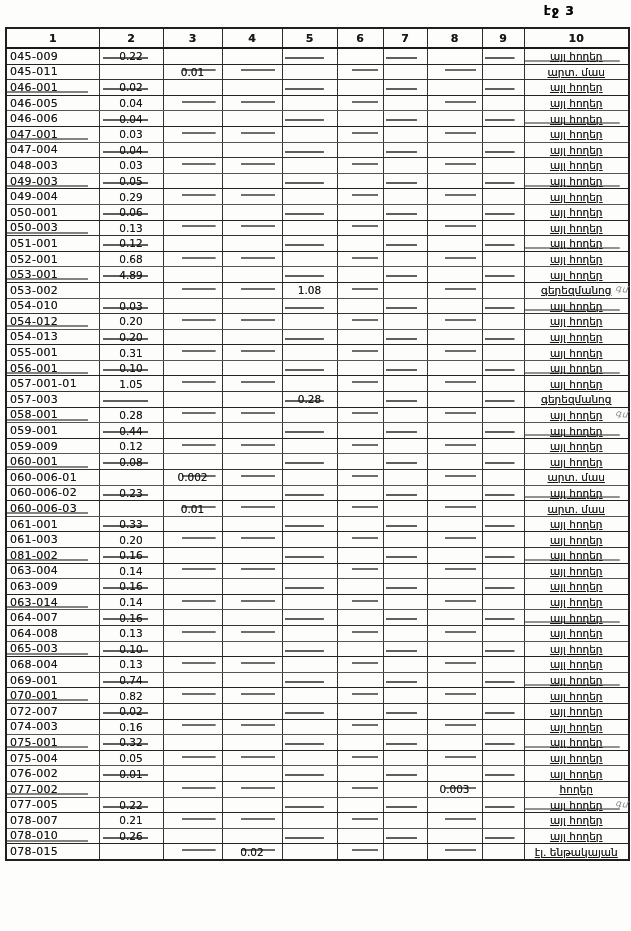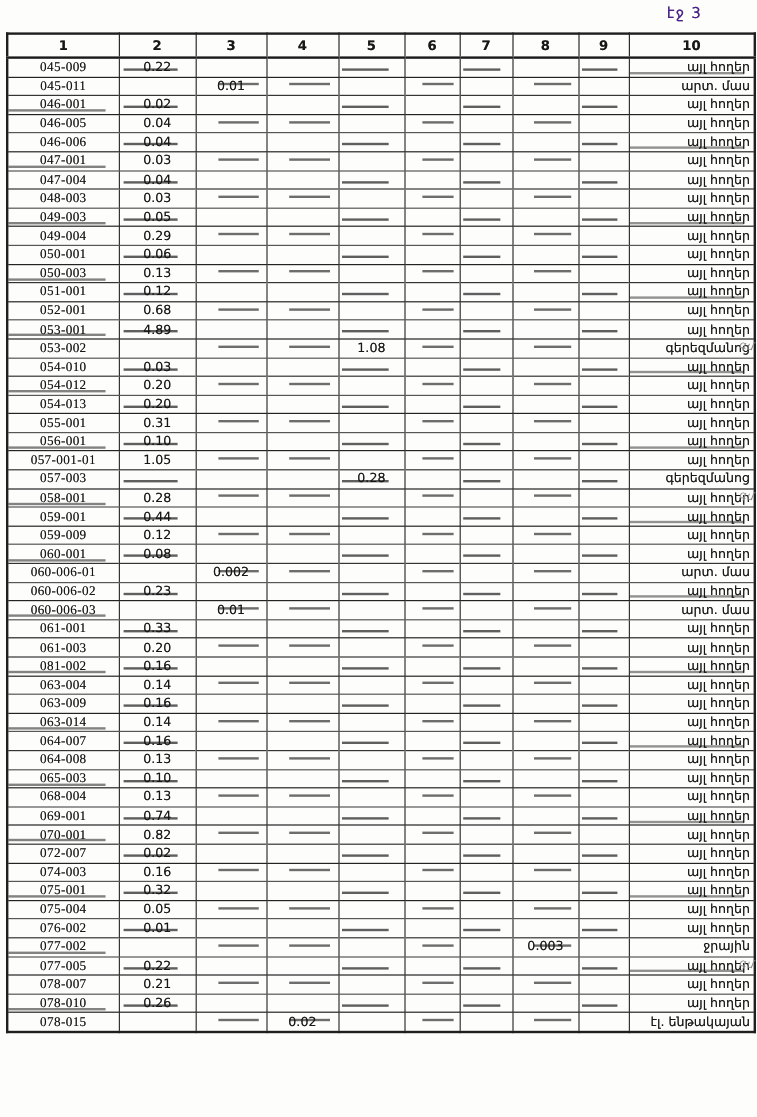--- a/index.html
+++ b/index.html
@@ -5,23 +5,23 @@
   html,body{margin:0;padding:0;background:#ffffff;}
   .sheet{
     position:relative;
     width:631px;height:931px;
     background:#fdfdfc;
     overflow:hidden;
     font-family:"DejaVu Sans",sans-serif;
     color:#171717;
   }
   .page-label{
-    position:absolute;top:3px;right:46px;
-    font-size:12.5px;font-weight:normal;letter-spacing:1px;
-    color:#4c1d95;
+    position:absolute;top:3px;right:56px;
+    font-size:12.5px;font-weight:bold;letter-spacing:1px;
+    color:#000000;
     text-shadow:0 0 0.5px rgba(0,0,0,0.6);
   }
   table.grid{
     position:absolute;left:5px;top:27px;
     width:623px;
     border-collapse:collapse;table-layout:fixed;
     border:2px solid #1f1f1f;
   }
   .grid th{
     height:18px;
@@ -36,23 +36,23 @@
     height:14.6px;
     border:1px solid #343434;
     font-size:10.5px;
     padding:0 3px;
     vertical-align:middle;
     overflow:hidden;white-space:nowrap;
     text-shadow:0 0 0.4px rgba(0,0,0,0.55);
     background-repeat:no-repeat;
   }
   
-  .grid td:nth-child(1){text-align:center;font-size:11px;letter-spacing:0.3px;font-family:Liberation Serif, serif;}
+  .grid td:nth-child(1){text-align:left;font-size:11px;letter-spacing:0.3px;}
   .grid td:nth-child(n+2):nth-child(-n+9){text-align:center;}
-  .grid td:nth-child(10){text-align:right;}
+  .grid td:nth-child(10){text-align:center;text-decoration:underline;}
   
   .grid tbody tr:nth-child(odd) td{border-bottom-color:#232323;}
   .grid tbody tr:nth-child(even) td{border-bottom-color:#565656;}
   .grid tbody tr:nth-child(5n+2) td{border-bottom-style:dotted;border-bottom-color:#4c4c4c;}
   
   .grid tbody tr:nth-child(odd) td:nth-child(2),
   .grid tbody tr:nth-child(odd) td:nth-child(5),
   .grid tbody tr:nth-child(odd) td:nth-child(7),
   .grid tbody tr:nth-child(odd) td:nth-child(9){
     background-image:linear-gradient(rgba(42,42,42,0.75),rgba(42,42,42,0.75));
@@ -682,21 +682,21 @@
         <tr>
           <td>077-002</td>
           <td></td>
           <td></td>
           <td></td>
           <td></td>
           <td></td>
           <td></td>
           <td>0.003</td>
           <td></td>
-          <td>ջրային</td>
+          <td>հողեր</td>
         </tr>
         <tr>
           <td>077-005</td>
           <td>0.22</td>
           <td></td>
           <td></td>
           <td></td>
           <td></td>
           <td></td>
           <td></td>

